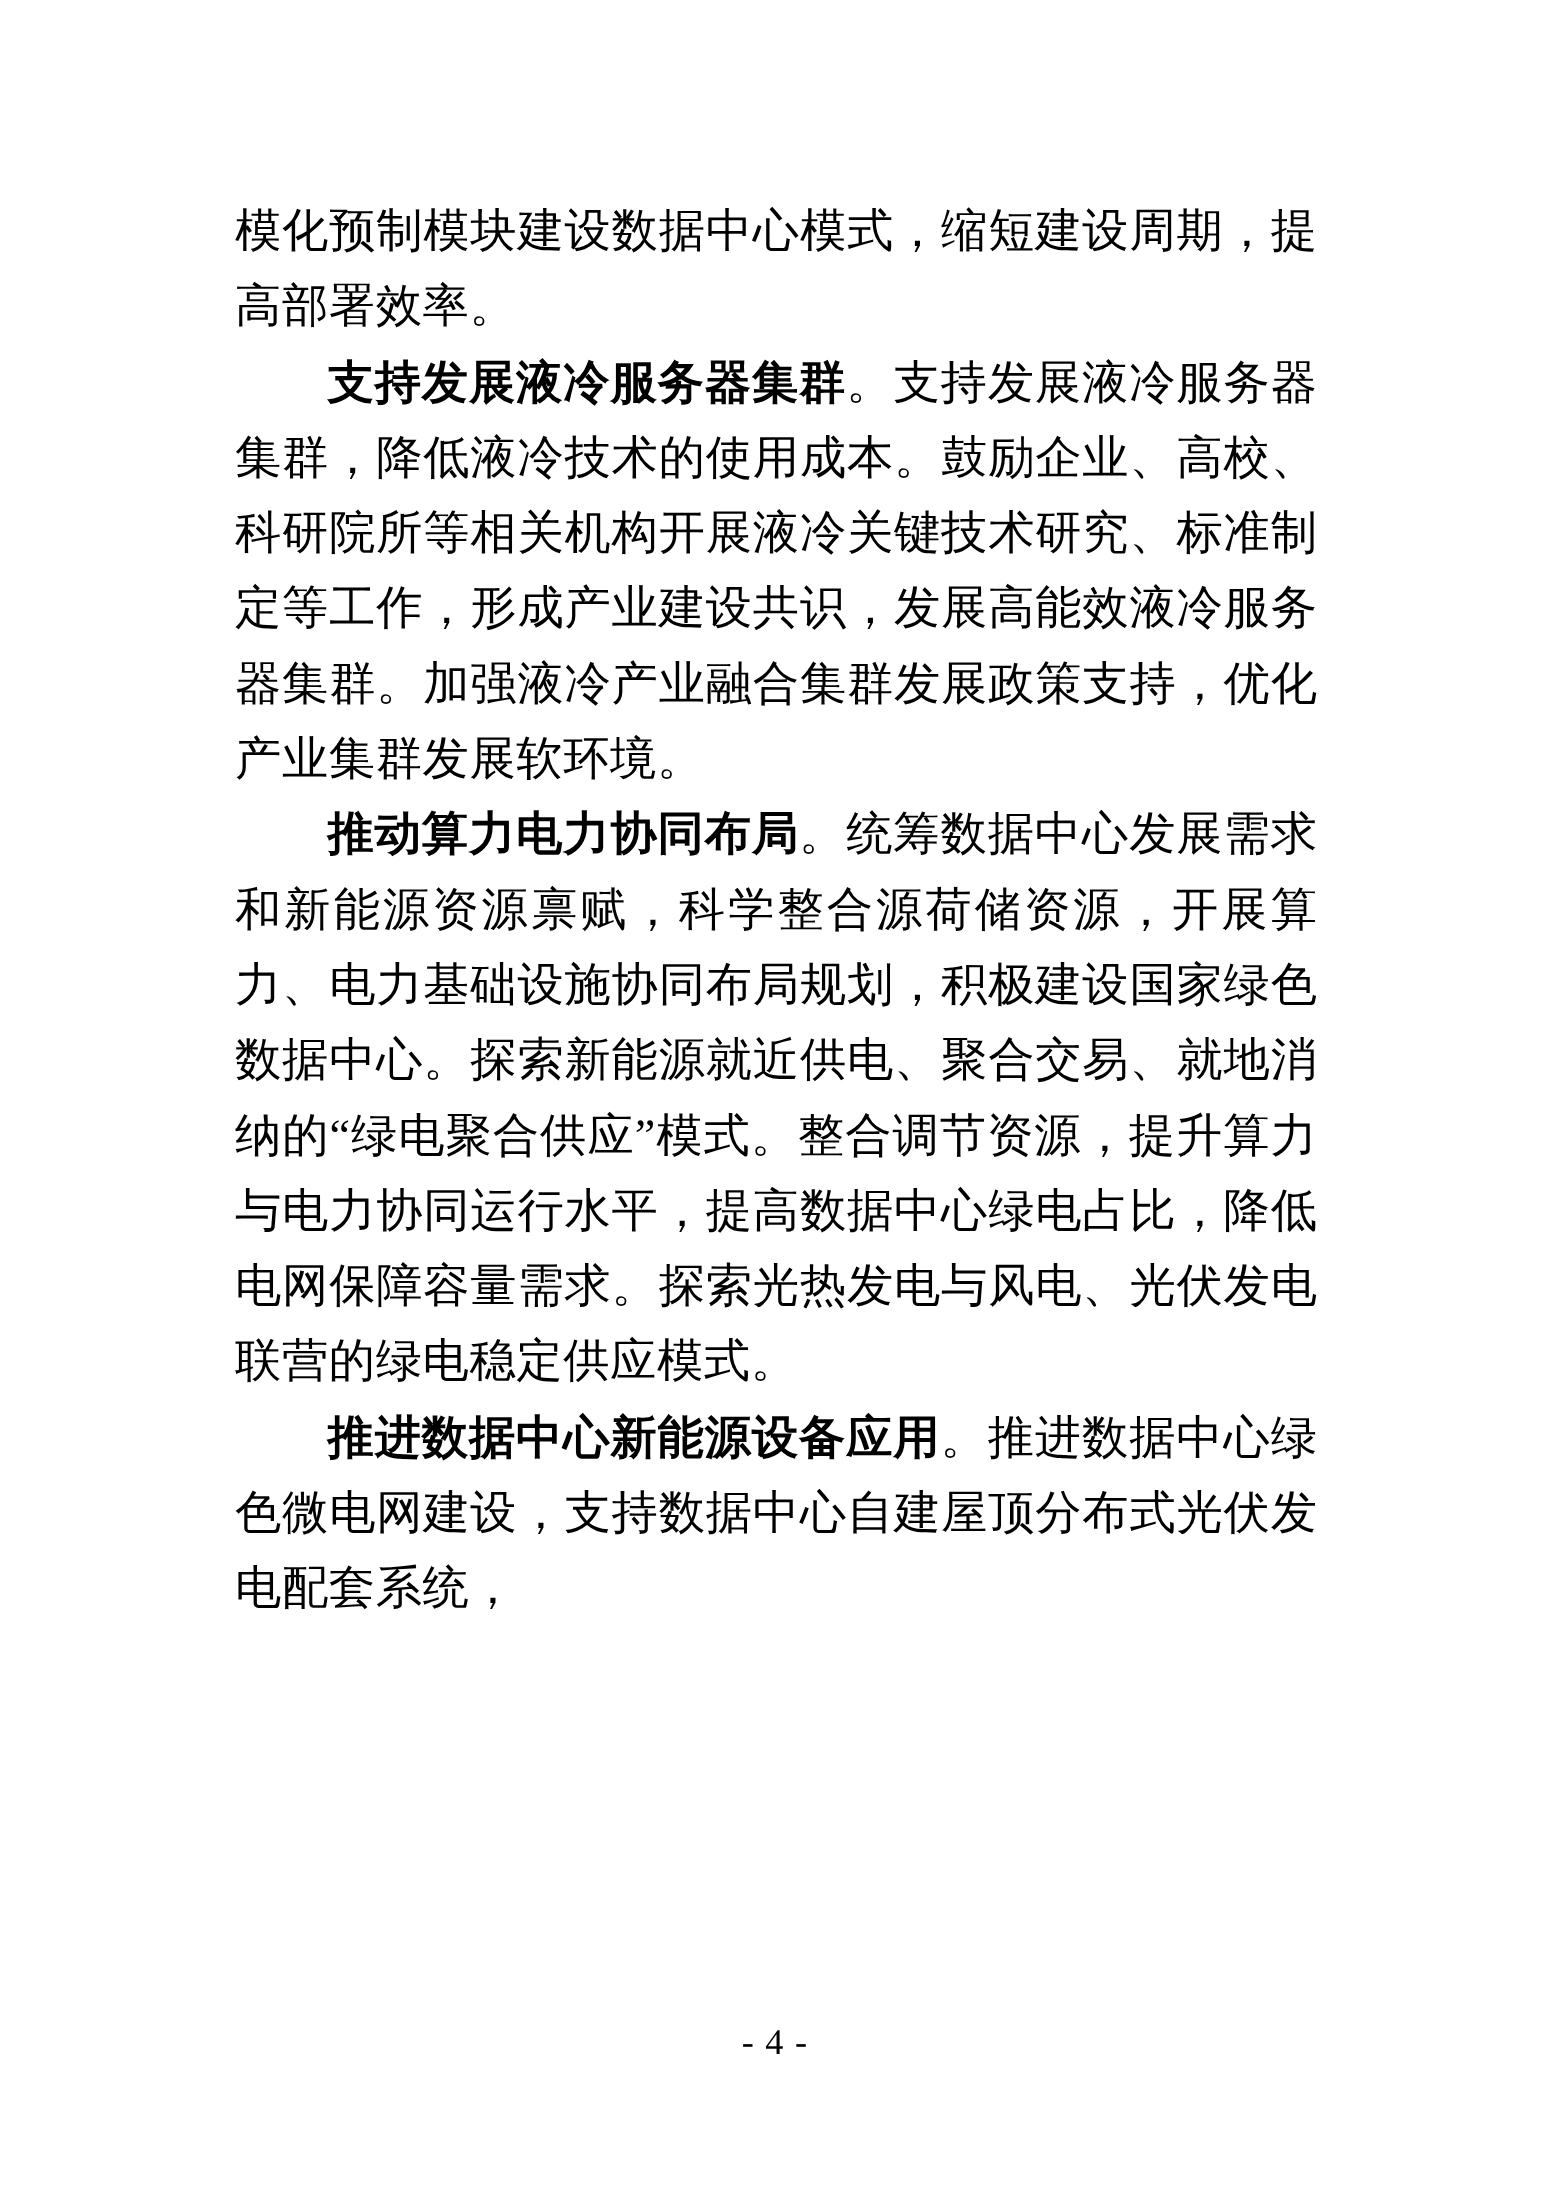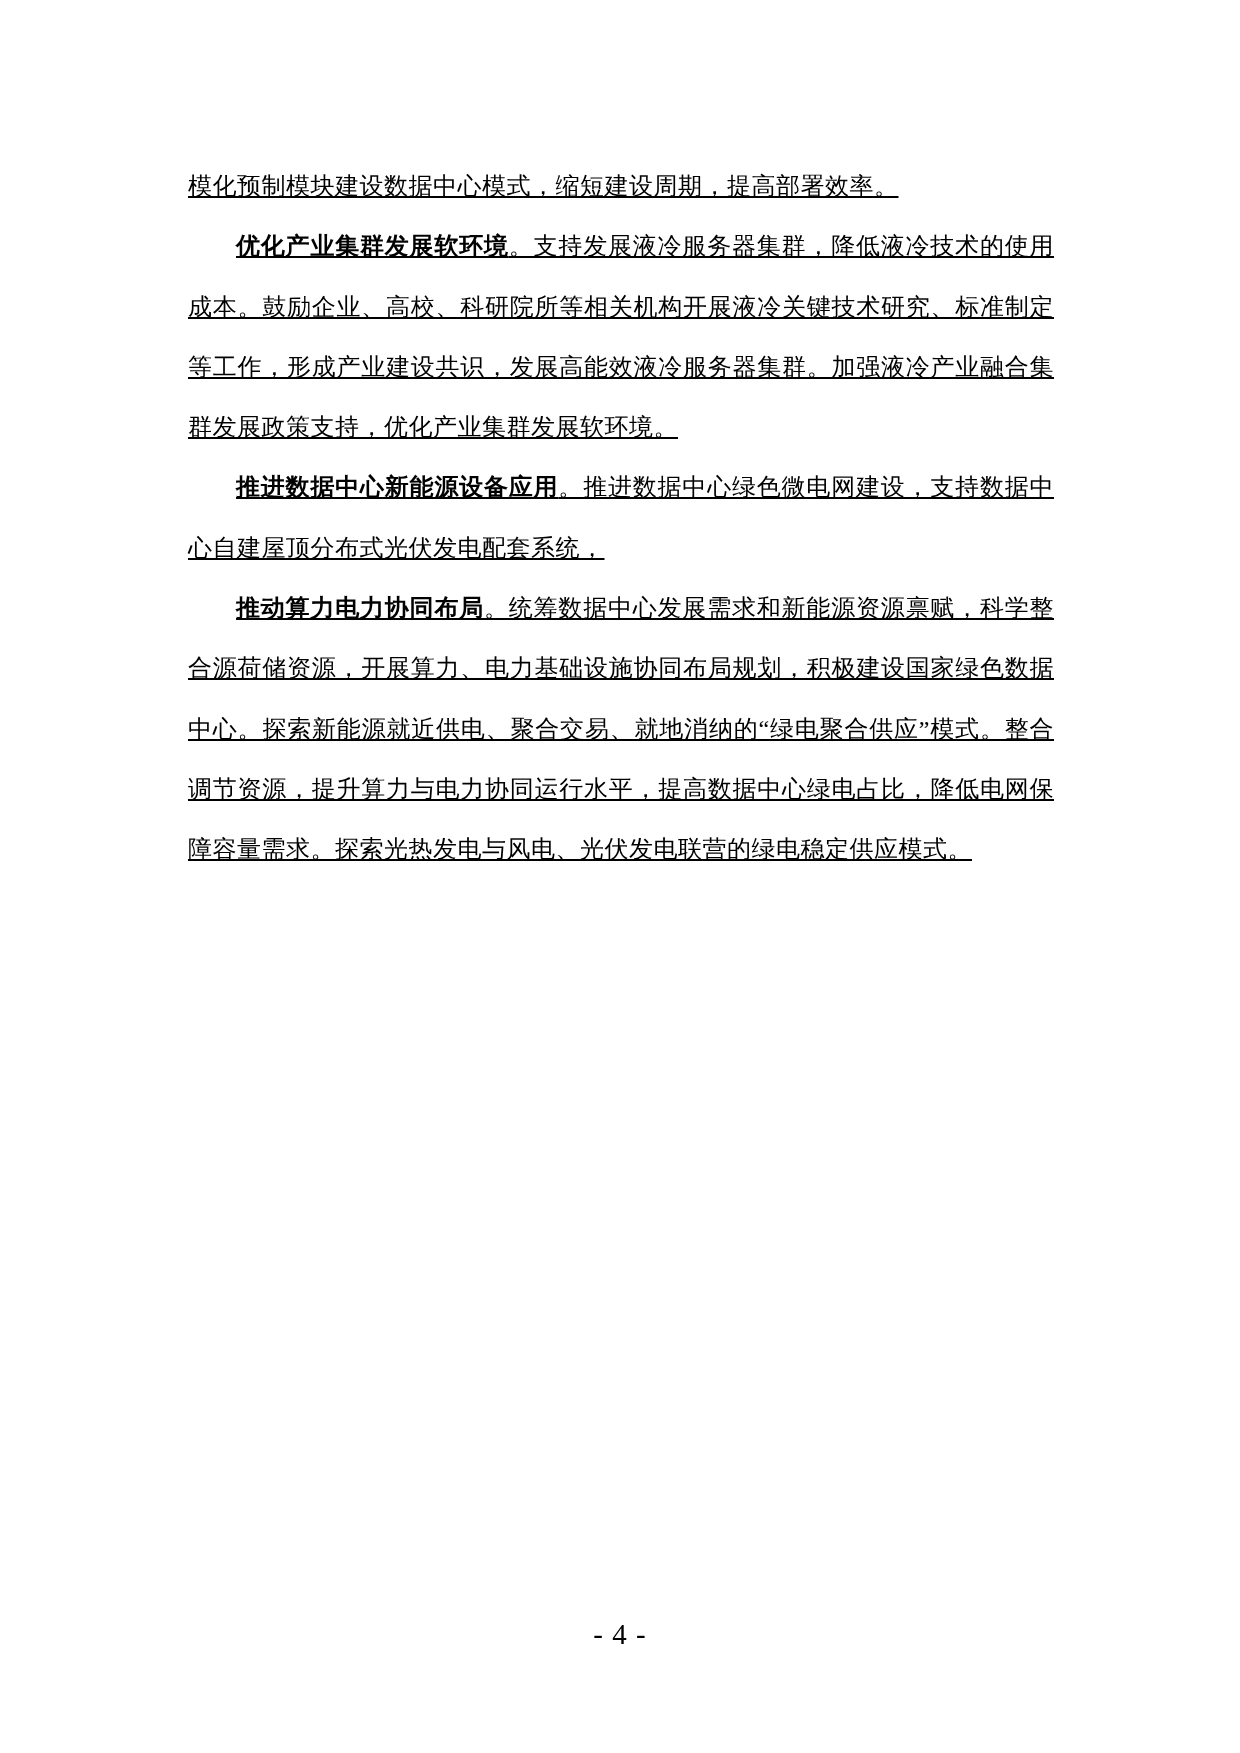--- a/index.html
+++ b/index.html
@@ -17,26 +17,25 @@
     left: 0; top: 0;
     width: 1240px;
     height: 1753px;
     background: #ffffff;
   }
   .content {
     position: absolute;
     left: 188px;
     top: 156px;
     width: 866px;
-    font-size: 24px;
+    font-size: 37px;
     line-height: 60.3px;
     text-align: justify;
     text-justify: inter-character;
     letter-spacing: 0.5px;
-    text-decoration: underline;
   }
   .para { text-indent: 0; }
   .para.indent { text-indent: 2em; }
   .lead { font-weight: 700; }
   .heading { font-weight: 700; text-indent: 2em; }
   .footer {
     position: absolute;
     left: 0;
     top: 1616px;
     width: 1240px;
@@ -49,26 +48,26 @@
 </head>
 <body>
 
 <div class="page">
 
   <main class="content">
 
     <p class="para"><span>模化预制模块建设数据中心模式，缩短建设周期，提高部署效率。</span></p>
 
 
-    <p class="para indent"><span class="lead">优化产业集群发展软环境</span><span>。支持发展液冷服务器集群，降低液冷技术的使用成本。鼓励企业、高校、科研院所等相关机构开展液冷关键技术研究、标准制定等工作，形成产业建设共识，发展高能效液冷服务器集群。加强液冷产业融合集群发展政策支持，优化产业集群发展软环境。</span></p>
+    <p class="para indent"><span class="lead">支持发展液冷服务器集群</span><span>。支持发展液冷服务器集群，降低液冷技术的使用成本。鼓励企业、高校、科研院所等相关机构开展液冷关键技术研究、标准制定等工作，形成产业建设共识，发展高能效液冷服务器集群。加强液冷产业融合集群发展政策支持，优化产业集群发展软环境。</span></p>
 
 
+    <p class="para indent"><span class="lead">推动算力电力协同布局</span><span>。统筹数据中心发展需求和新能源资源禀赋，科学整合源荷储资源，开展算力、电力基础设施协同布局规划，积极建设国家绿色数据中心。探索新能源就近供电、聚合交易、就地消纳的“绿电聚合供应”模式。整合调节资源，提升算力与电力协同运行水平，提高数据中心绿电占比，降低电网保障容量需求。探索光热发电与风电、光伏发电联营的绿电稳定供应模式。</span></p>
+
     <p class="para indent"><span class="lead">推进数据中心新能源设备应用</span><span>。推进数据中心绿色微电网建设，支持数据中心自建屋顶分布式光伏发电配套系统，</span></p>
-
-    <p class="para indent"><span class="lead">推动算力电力协同布局</span><span>。统筹数据中心发展需求和新能源资源禀赋，科学整合源荷储资源，开展算力、电力基础设施协同布局规划，积极建设国家绿色数据中心。探索新能源就近供电、聚合交易、就地消纳的“绿电聚合供应”模式。整合调节资源，提升算力与电力协同运行水平，提高数据中心绿电占比，降低电网保障容量需求。探索光热发电与风电、光伏发电联营的绿电稳定供应模式。</span></p>
 
   </main>
 
   <footer class="footer">
     <span>- 4 -</span>
   </footer>
 
 </div>
 
 </body></html>

